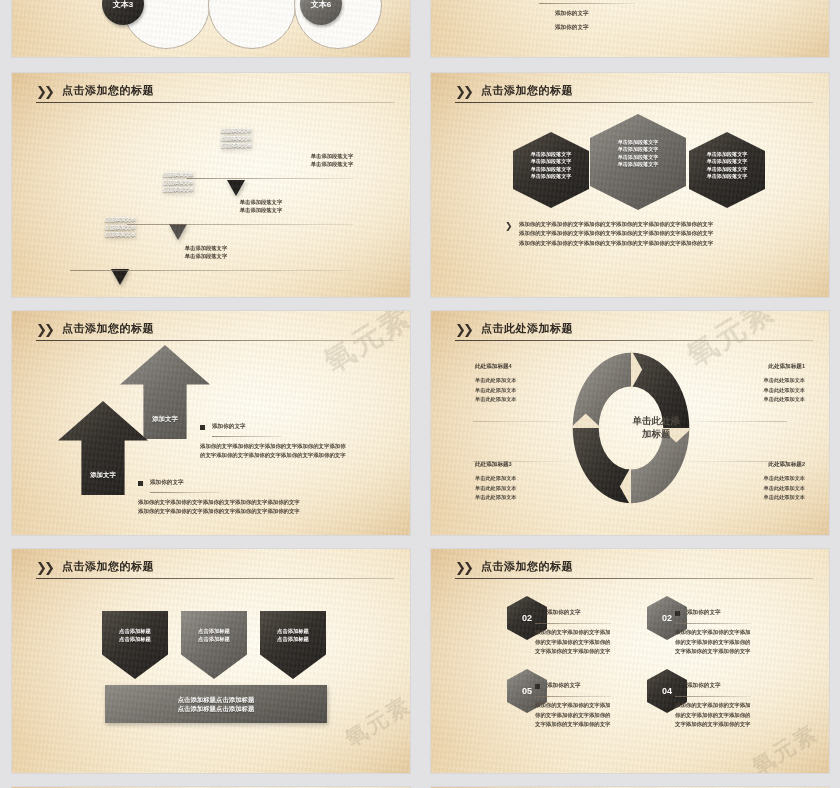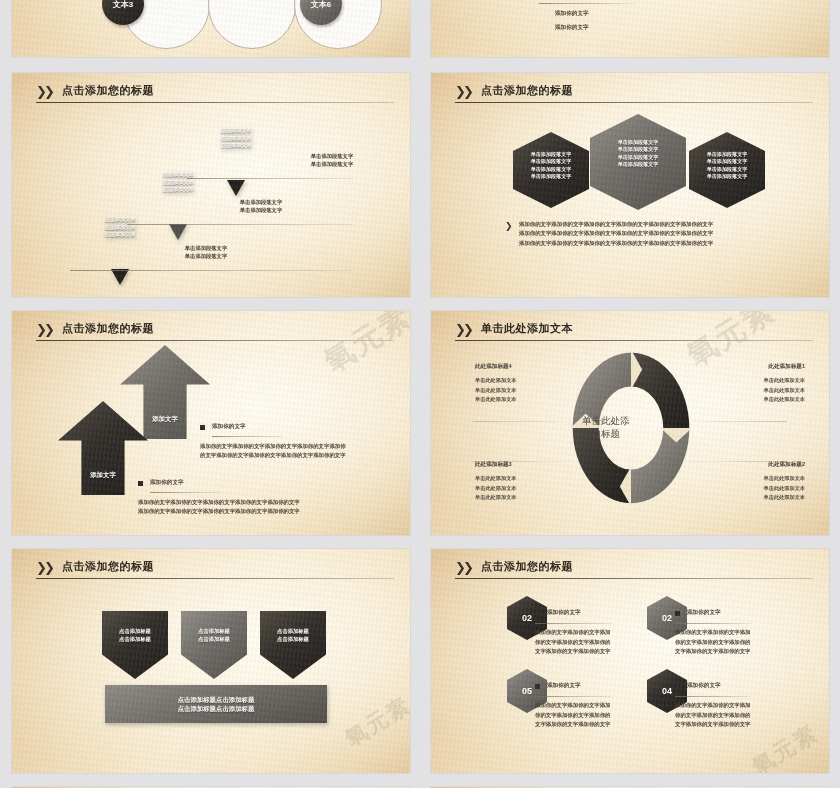--- a/index.html
+++ b/index.html
@@ -154,22 +154,22 @@
     background:#27241f;
   }
 
   
   .donut-wrap { position:absolute; }
   .donut-center {
     position:absolute;
     left:50%; top:50%;
     transform:translate(-50%,-50%);
     width:98px;height:98px;border-radius:50%;
-    display:flex;align-items:center;justify-content:flex-start;
-    color:#45403a;font-weight:400;font-size:9.5px;line-height:1.35;
+    display:flex;align-items:center;justify-content:flex-end;
+    color:#45403a;font-weight:700;font-size:9.5px;line-height:1.35;
     text-align:center;
   }
   .quad-lbl-t {
     position:absolute;font-size:5.6px;font-weight:700;color:#3a342c;white-space:nowrap;
   }
   .quad-lbl-b {
     position:absolute;font-size:5.2px;font-weight:700;color:#4a443b;line-height:1.85;white-space:pre-line;
   }
 
   
@@ -335,21 +335,21 @@
     <div class="bullet-sq" style="left:126px; top:170px;"></div>
     <div class="body-txt" style="left:138px; top:167px; font-size:5.6px;">添加你的文字</div>
     <div class="hline" style="left:138px; top:181px; width:70px;"></div>
     <div class="body-txt" style="left:126px; top:187px; font-size:5.4px; line-height:1.75;">添加你的文字添加你的文字添加你的文字添加你的文字添加你的文字
 添加你的文字添加你的文字添加你的文字添加你的文字添加你的文字</div>
   </div>
 
   <div class="slide col-r row-2">
     <div class="hdr">
       <span class="chev">❯❯</span>
-      <span class="ttl">单击此处添加文本</span>
+      <span class="ttl">点击此处添加标题</span>
       <span class="rule"></span>
     </div>
     <div class="wm" style="right:50px; top:2px;"><span>氧元素</span></div>
 
     <div class="hline vfade" style="left:42px; top:110px; width:98px;"></div>
     <div class="hline vfade" style="left:42px; top:150px; width:98px;"></div>
     <div class="hline vfade" style="right:42px; top:110px; width:98px; background:linear-gradient(270deg,rgba(150,140,120,.45),rgba(150,140,120,.05));"></div>
     <div class="hline vfade" style="right:42px; top:150px; width:98px; background:linear-gradient(270deg,rgba(150,140,120,.45),rgba(150,140,120,.05));"></div>
 
     <div class="donut-wrap" style="left:138px; top:37px; width:124px; height:160px;">

